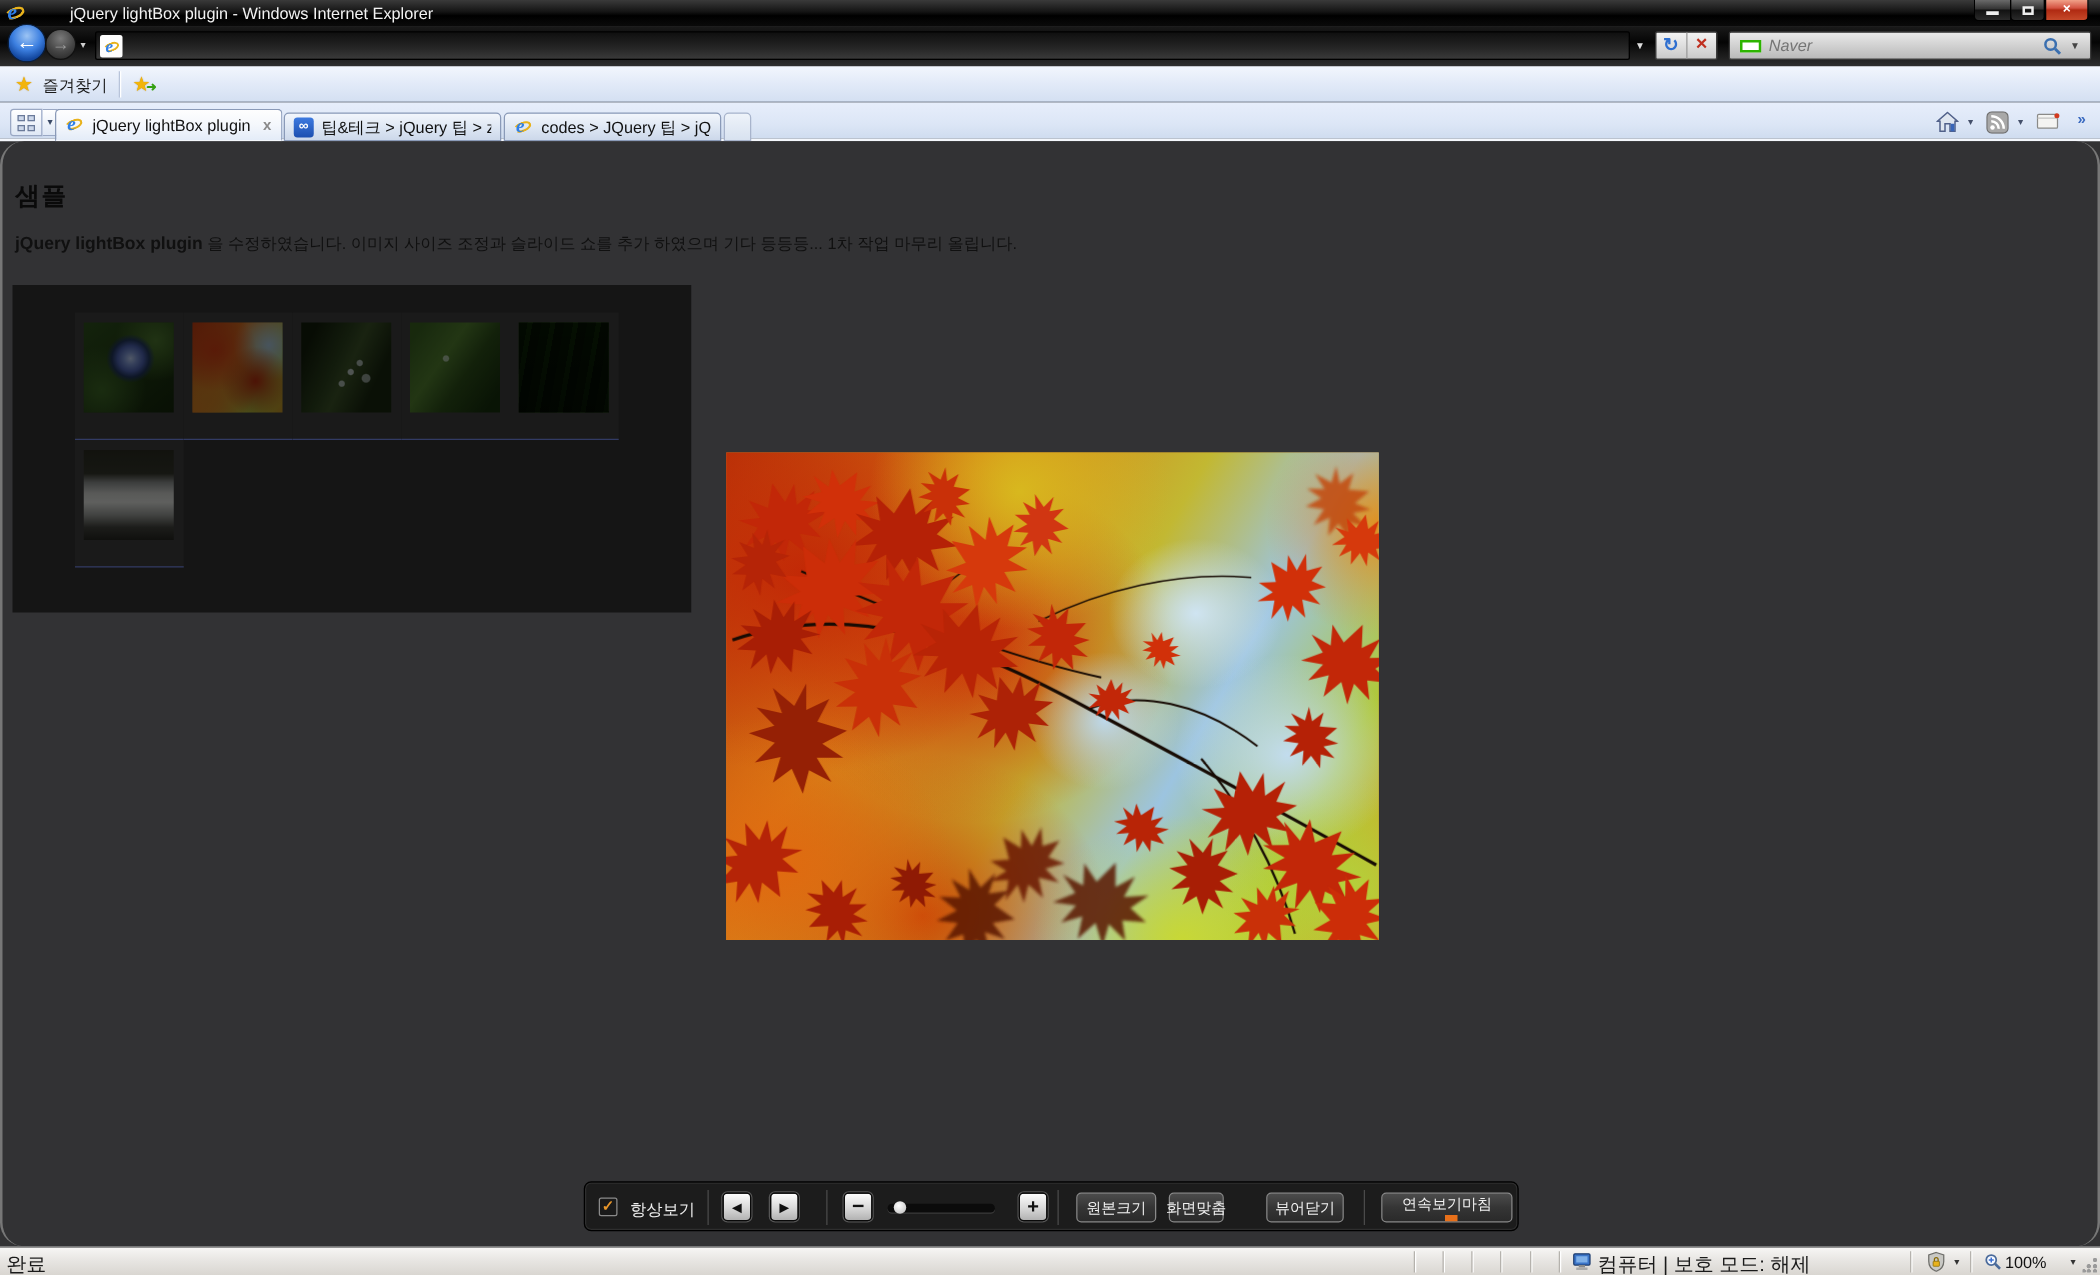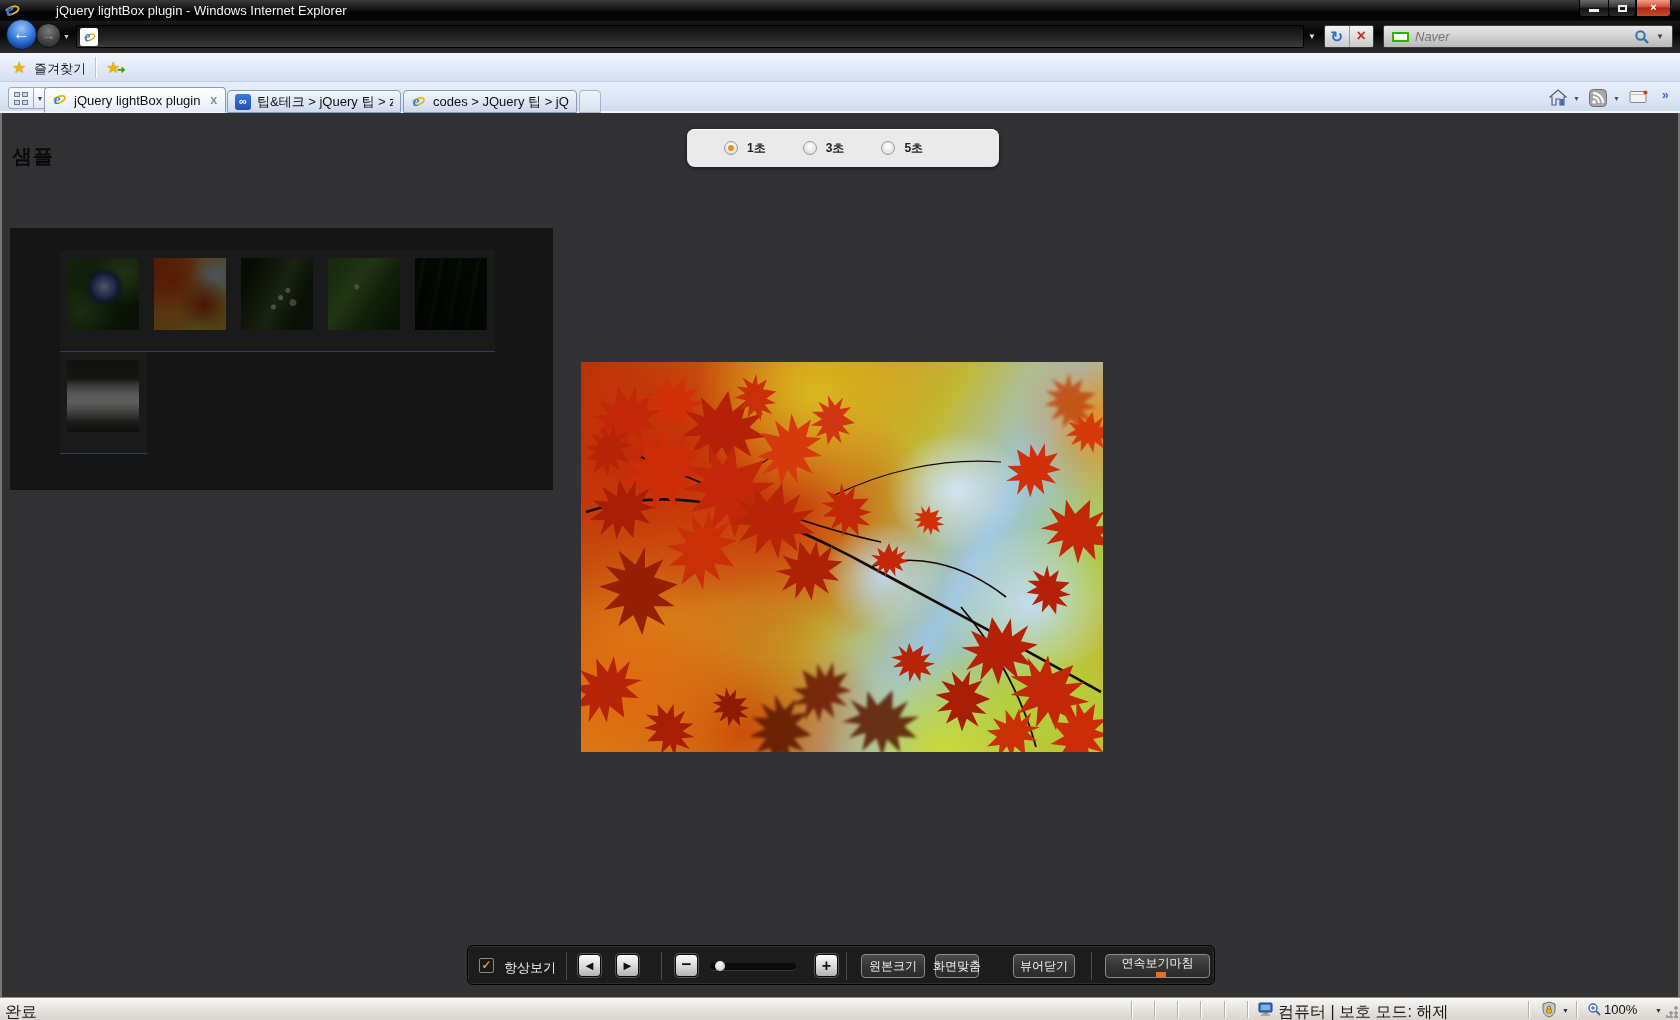--- a/index.html
+++ b/index.html
@@ -82,21 +82,21 @@
   .tt-favicon { flex:none; width:16px; height:16px; border-radius:3px; background:linear-gradient(180deg,#3d7ae0,#1d4fb0); color:#fff;
     font-size:11px; font-weight:bold; text-align:center; line-height:15px; margin-right:6px; }
   #tab-stub { left:579px; top:8px; width:22px; height:23px; border:1px solid #a8b4cc; border-radius:4px 4px 0 0;
     background:linear-gradient(180deg,#eef3fa,#d8e2f0); }
   .tb-icon { top:7px; color:#5a6a84; }
   .tb-caret { font-size:7px; color:#44506a; top:13px; position:absolute; }
   #chevron-more { left:1662px; top:6px; color:#3a6ac0; font-size:12px; font-weight:bold; }
 
   
   #content { left:0; top:113px; width:1680px; height:884px; background:#323234;
-    border-left:2px solid #777; border-right:2px solid #777; }
+    border-left:2px solid #777; border-right:2px solid #777;border-radius:19px; }
   #page-heading { left:10px; top:30px; font-size:20px; font-weight:bold; color:#0a0a0a; letter-spacing:1px; }
   #page-intro { left:10px; top:73px; font-size:13px; color:#101010; white-space:nowrap; }
   #page-intro b { font-size:14px; }
 
   #radio-panel { left:685px; top:16px; width:312px; height:38px; background:#eaeaea; border-radius:8px;
     box-shadow:0 1px 4px rgba(0,0,0,.6), inset 0 1px 0 #fff; display:flex; align-items:center; }
   .radio-item { display:flex; align-items:center; margin-left:37px; }
   .radio-circle { width:14px; height:14px; border-radius:50%; border:1px solid #9a9a9a;
     background:radial-gradient(circle at 50% 35%,#fff 0%,#e2e2e2 70%,#cfcfcf 100%); position:relative; }
   .radio-circle.checked::after { content:""; position:absolute; left:3px; top:3px; width:6px; height:6px; border-radius:50%; background:#e8901e; }
@@ -297,35 +297,24 @@
     <rect x="1" y="2.5" width="16" height="11" rx="1" fill="#f4f4f2" stroke="#8a8a88"></rect>
     <line x1="1" y1="5.5" x2="17" y2="5.5" stroke="#c2c2c0"></line>
     <circle cx="16.5" cy="3.5" r="2" fill="#d23a20"></circle>
   </svg>
   <span id="chevron-more" class="abs">»</span>
 </div>
 
 <div id="content" class="abs">
 
   <div id="page-heading" class="abs">샘플</div>
-
-  <div id="radio-panel" class="abs">
-    <div class="radio-item">
-      <span class="radio-circle checked"></span>
-      <span class="radio-label">1초</span>
-    </div>
-    <div class="radio-item">
-      <span class="radio-circle"></span>
-      <span class="radio-label">3초</span>
-    </div>
-    <div class="radio-item">
-      <span class="radio-circle"></span>
-      <span class="radio-label">5초</span>
-    </div>
-  </div>
+  <div id="page-intro" class="abs">
+    <b>jQuery lightBox plugin</b><span> 을 수정하였습니다. 이미지 사이즈 조정과 슬라이드 쇼를 추가 하였으며 기다 등등등... 1차 작업 마무리 올립니다.</span>
+  </div>
+
 
   <div id="gallery" class="abs">
     <div class="thumb-cell" style="left:50px;top:22px;">
         <div class="thumb t-flower"></div>
       </div>
     <div class="thumb-cell" style="left:137px;top:22px;">
         <div class="thumb t-maple"></div>
       </div>
     <div class="thumb-cell" style="left:224px;top:22px;">
         <div class="thumb t-drops"></div>

